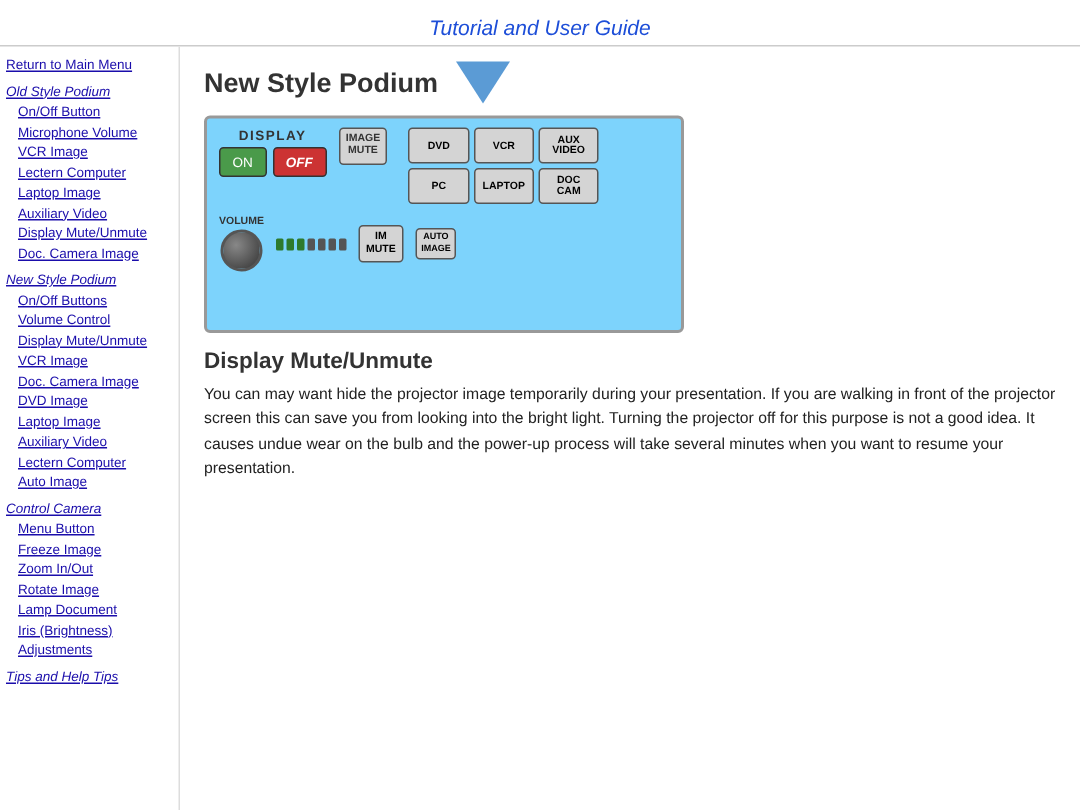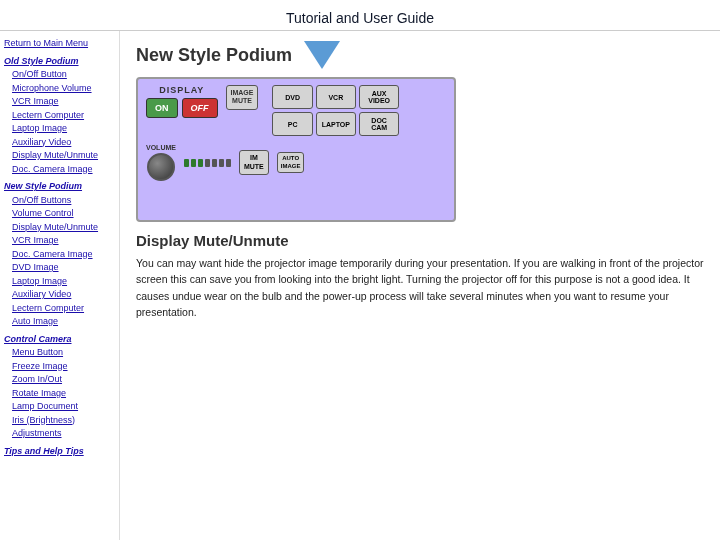--- a/index.html
+++ b/index.html
@@ -19,21 +19,22 @@
       padding: 10px 0 4px 0;
       border-bottom: 1px solid #ccc;
     }
     .header h1 {
       font-size: 22px;
       font-weight: bold;
       color: #333;
     }
     .header h2 {
       font-size: 14px;
-      color: #0f172a;
+      font-style: italic;
+      color: #1d4ed8;
       font-weight: normal;
     }
     .body {
       display: flex;
       flex: 1;
       overflow: hidden;
     }
     .sidebar {
       width: 120px;
       min-width: 120px;
@@ -47,21 +48,21 @@
       display: block;
       color: #1a0dab;
       cursor: pointer;
       text-decoration: underline;
       font-size: 9px;
     }
     .sidebar .section-header {
       text-decoration: underline;
       font-style: italic;
       color: #1a0dab;
-      font-weight: bold;
+      font-weight: normal;
       margin-top: 4px;
     }
     .sidebar .sub-item {
       padding-left: 8px;
     }
     .return-link {
       color: #1a0dab;
       text-decoration: underline;
       cursor: pointer;
       font-size: 9.5px;
@@ -84,21 +85,21 @@
     }
     .arrow-down {
       width: 0;
       height: 0;
       border-left: 18px solid transparent;
       border-right: 18px solid transparent;
       border-top: 28px solid #5b9bd5;
       display: inline-block;
     }
     .podium-panel {
-      background: #c4b5fd;
+      background: #7dd3fc;
       border: 2px solid #999;
       border-radius: 4px;
       width: 320px;
       height: 145px;
       margin-bottom: 10px;
       padding: 6px 8px;
       display: flex;
       flex-direction: column;
       gap: 4px;
     }
@@ -109,21 +110,21 @@
       letter-spacing: 1px;
       text-align: center;
     }
     .btn-on {
       background: #4a9a4a;
       color: white;
       border: 1px solid #333;
       border-radius: 3px;
       padding: 4px 8px;
       font-size: 9px;
-      font-weight: bold;
+      font-weight: normal;
       cursor: pointer;
     }
     .btn-off {
       background: #cc3333;
       color: white;
       border: 1px solid #333;
       border-radius: 3px;
       padding: 4px 8px;
       font-size: 9px;
       font-weight: bold;

